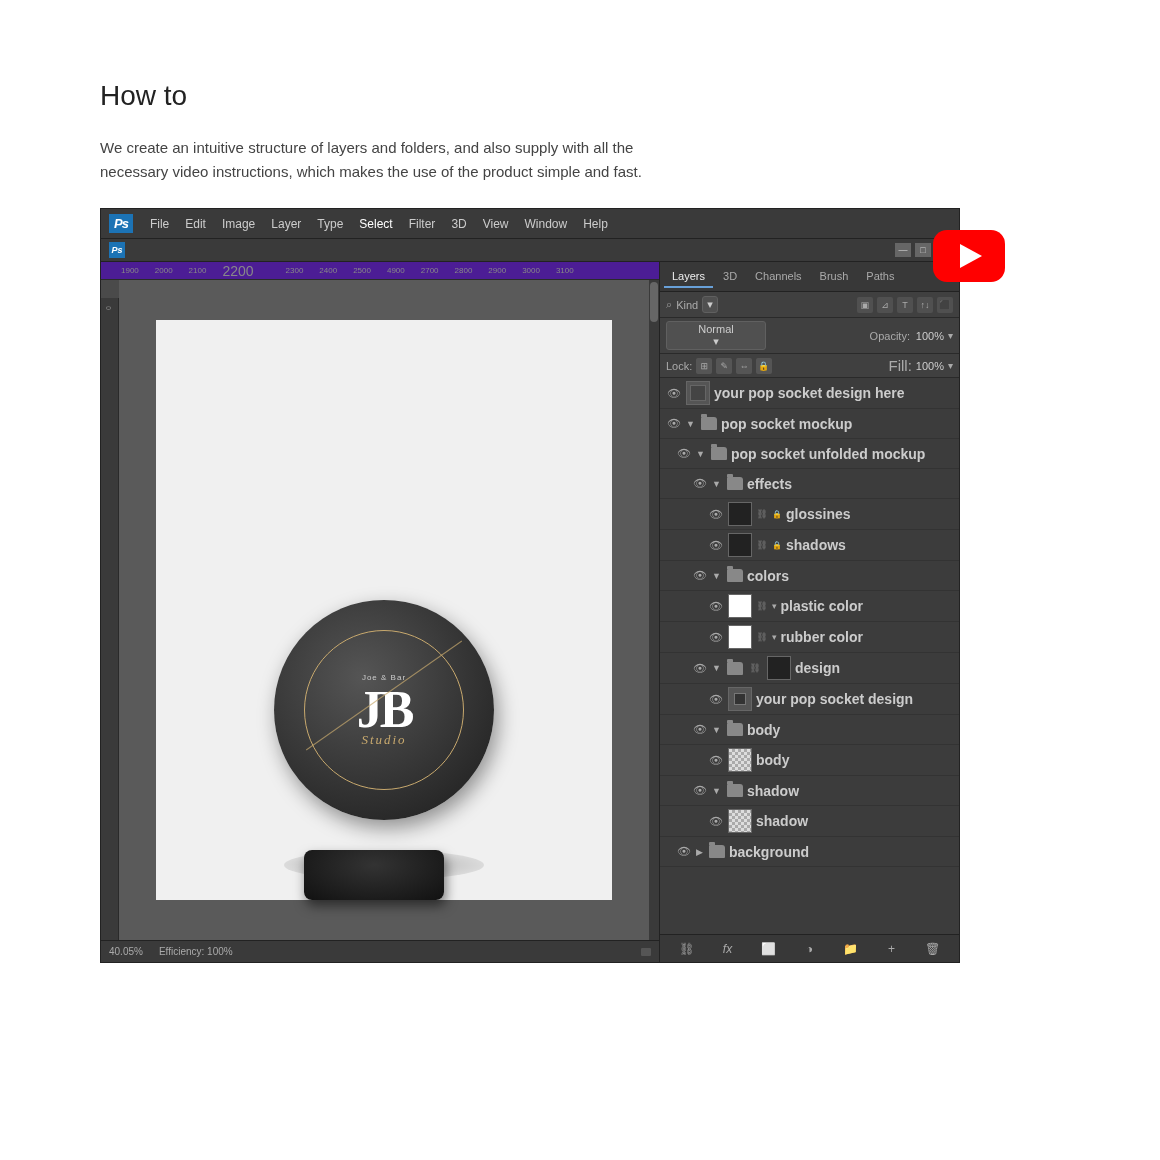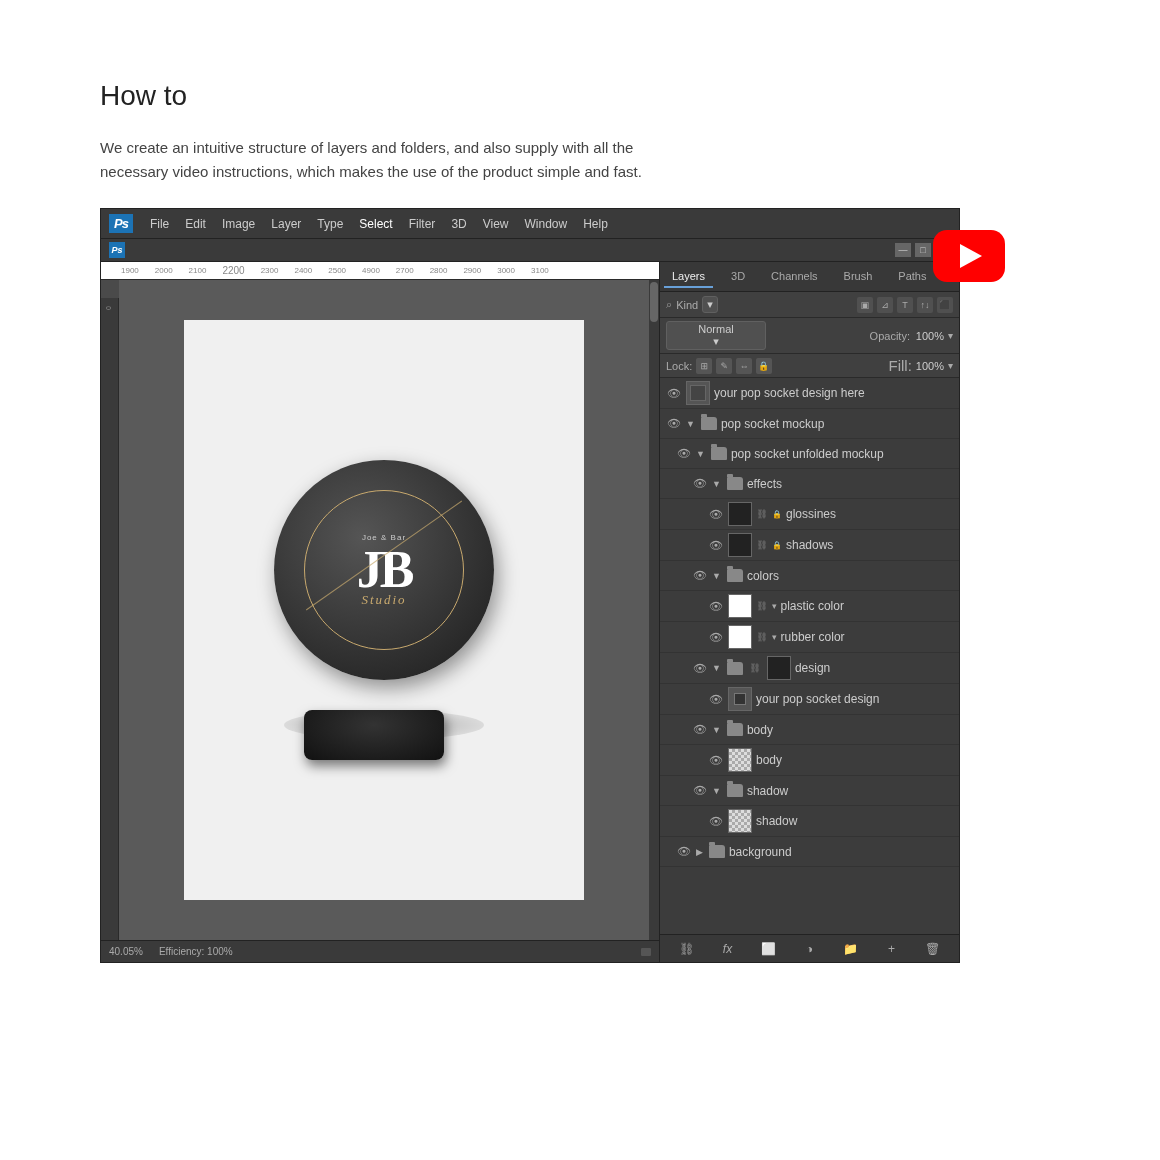--- a/index.html
+++ b/index.html
@@ -148,26 +148,26 @@
     .ps-canvas-content {
       flex: 1;
       background: #5a5a5a;
       display: flex;
       align-items: center;
       justify-content: center;
       position: relative;
     }
 
     .ps-canvas-white {
-      width: 400px;
+      width: 456px;
       height: 580px;
       background: #f0f0f0;
       position: relative;
       display: flex;
-      align-items: center;
+      align-items: flex-end;
       justify-content: center;
       text-decoration: underline;
     }
 
     
     .pop-socket {
       position: relative;
       width: 260px;
       height: 300px;
     }
@@ -266,21 +266,21 @@
       flex-direction: column;
     }
 
     .ps-panel-tabs {
       display: flex;
       align-items: center;
       background: #383838;
       border-bottom: 1px solid #222;
       padding: 0 4px;
       height: 30px;
-      gap: 10px;
+      gap: 2px;
     }
 
     .ps-panel-tab {
       padding: 4px 8px;
       font-size: 11px;
       color: #aaa;
       cursor: pointer;
       border-bottom: 2px solid transparent;
     }
     .ps-panel-tab.active {
@@ -432,25 +432,26 @@
       background: #555;
       border: 1px solid #666;
       flex-shrink: 0;
       display: flex;
       align-items: center;
       justify-content: center;
     }
 
     .ps-layer-name {
       color: #ccc;
-      font-size: 12px;
+      font-size: 14px;
       flex: 1;
       white-space: nowrap;
       overflow: hidden;
       text-overflow: ellipsis;
+      font-weight: bold;
     }
 
     .ps-folder-arrow {
       color: #aaa;
       font-size: 9px;
       margin-right: 2px;
     }
 
     .ps-folder-icon {
       width: 16px;
@@ -502,21 +503,21 @@
       display: flex;
       align-items: center;
       justify-content: center;
       color: #aaa;
       font-size: 12px;
       cursor: pointer;
     }
 
     .ps-canvas-ruler-top {
       height: 18px;
-      background: #ffffff;
+      background: #4c1d95;
       border-bottom: 1px solid #2a2a2a;
       display: flex;
       align-items: center;
       padding-left: 20px;
       overflow: hidden;
     }
 
     .indent-1 { padding-left: 16px; }
     .indent-2 { padding-left: 32px; }
     .indent-3 { padding-left: 48px; }
@@ -579,21 +580,21 @@
     </div>
 
     <div class="ps-main">
 
       <div class="ps-canvas-area">
 
         <div class="ps-canvas-ruler-top">
           <span style="font-size:8px;color:#888;margin-right:16px;">1900</span>
           <span style="font-size:8px;color:#888;margin-right:16px;">2000</span>
           <span style="font-size:8px;color:#888;margin-right:16px;">2100</span>
-          <span style="font-size:10px;color:#888;margin-right:16px;">2200</span>
+          <span style="font-size:14px;color:#888;margin-right:32px;">2200</span>
           <span style="font-size:8px;color:#888;margin-right:16px;">2300</span>
           <span style="font-size:8px;color:#888;margin-right:16px;">2400</span>
           <span style="font-size:8px;color:#888;margin-right:16px;">2500</span>
           <span style="font-size:8px;color:#888;margin-right:16px;">4900</span>
           <span style="font-size:8px;color:#888;margin-right:16px;">2700</span>
           <span style="font-size:8px;color:#888;margin-right:16px;">2800</span>
           <span style="font-size:8px;color:#888;margin-right:16px;">2900</span>
           <span style="font-size:8px;color:#888;margin-right:16px;">3000</span>
           <span style="font-size:8px;color:#888;">3100</span>
         </div>

